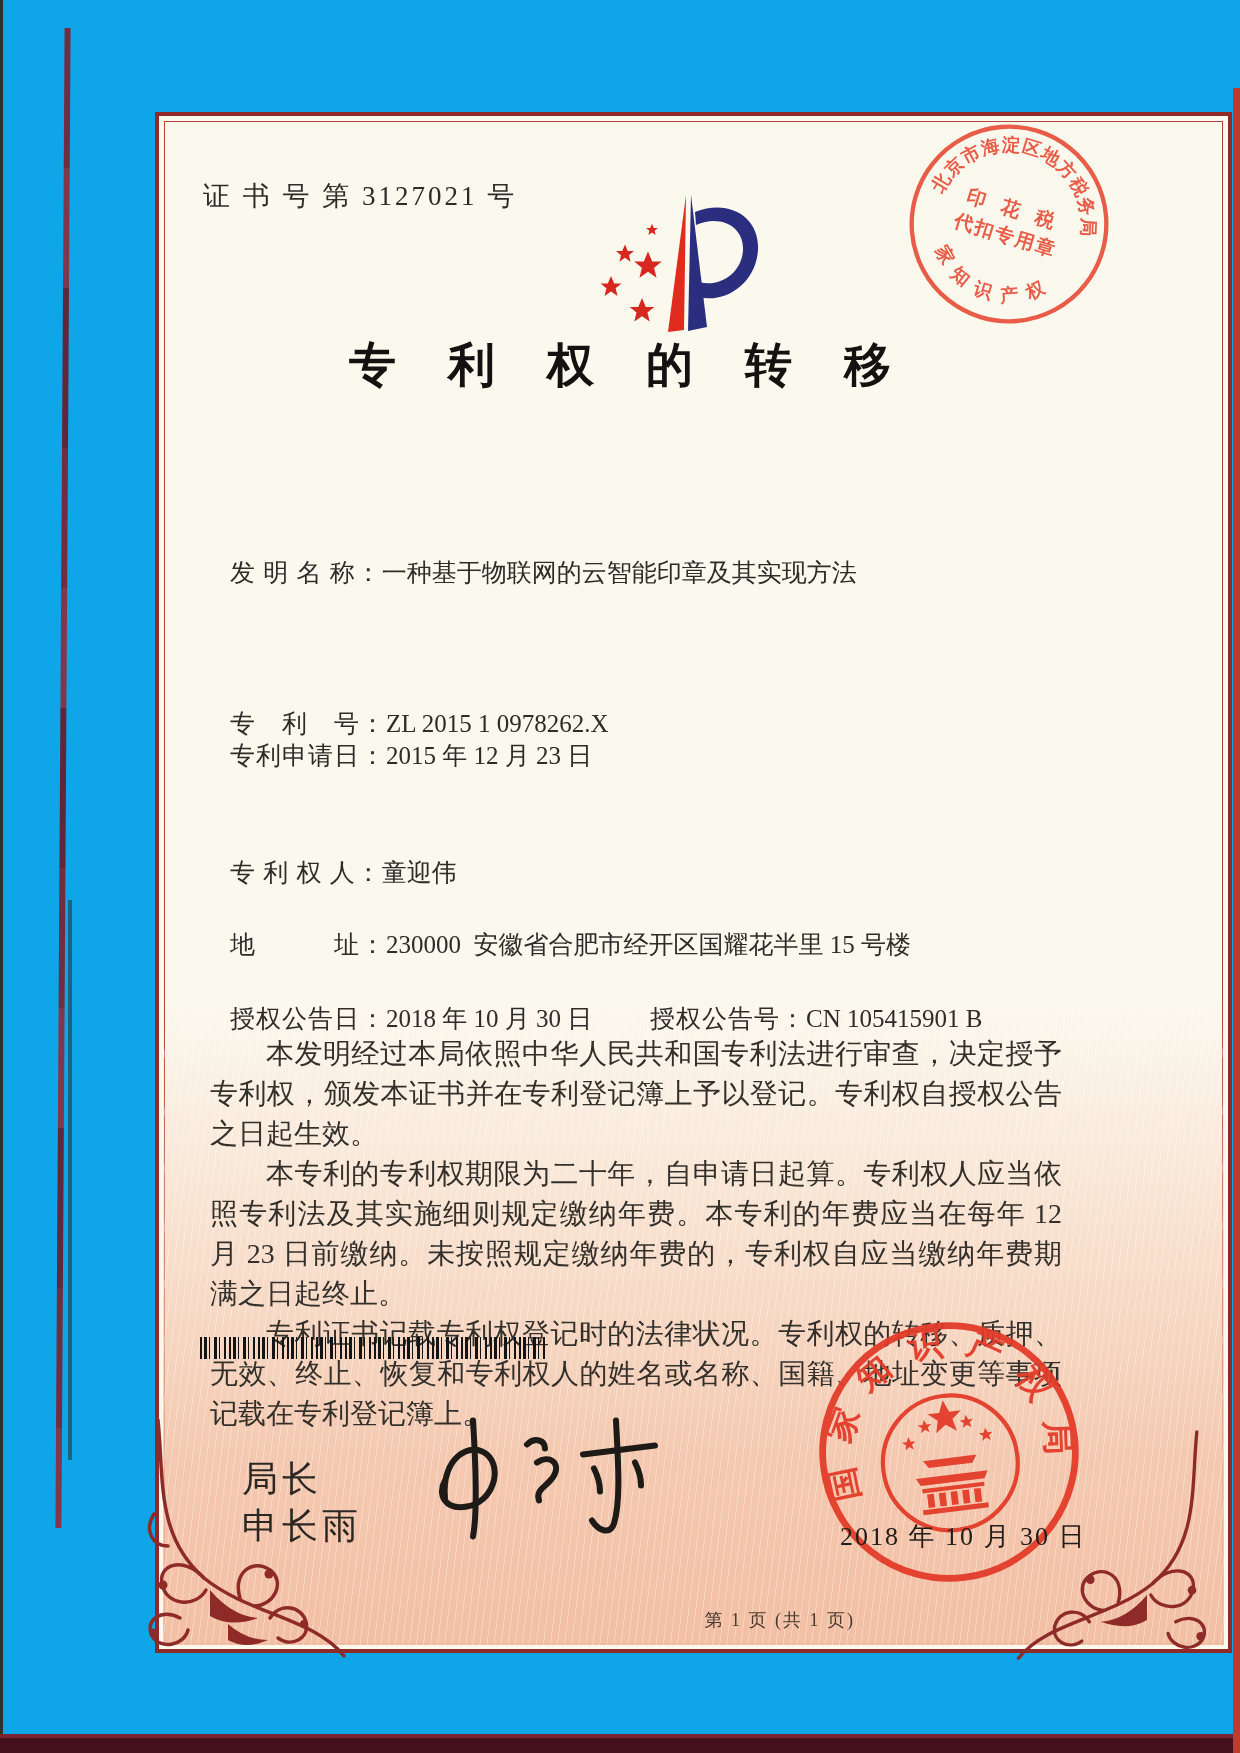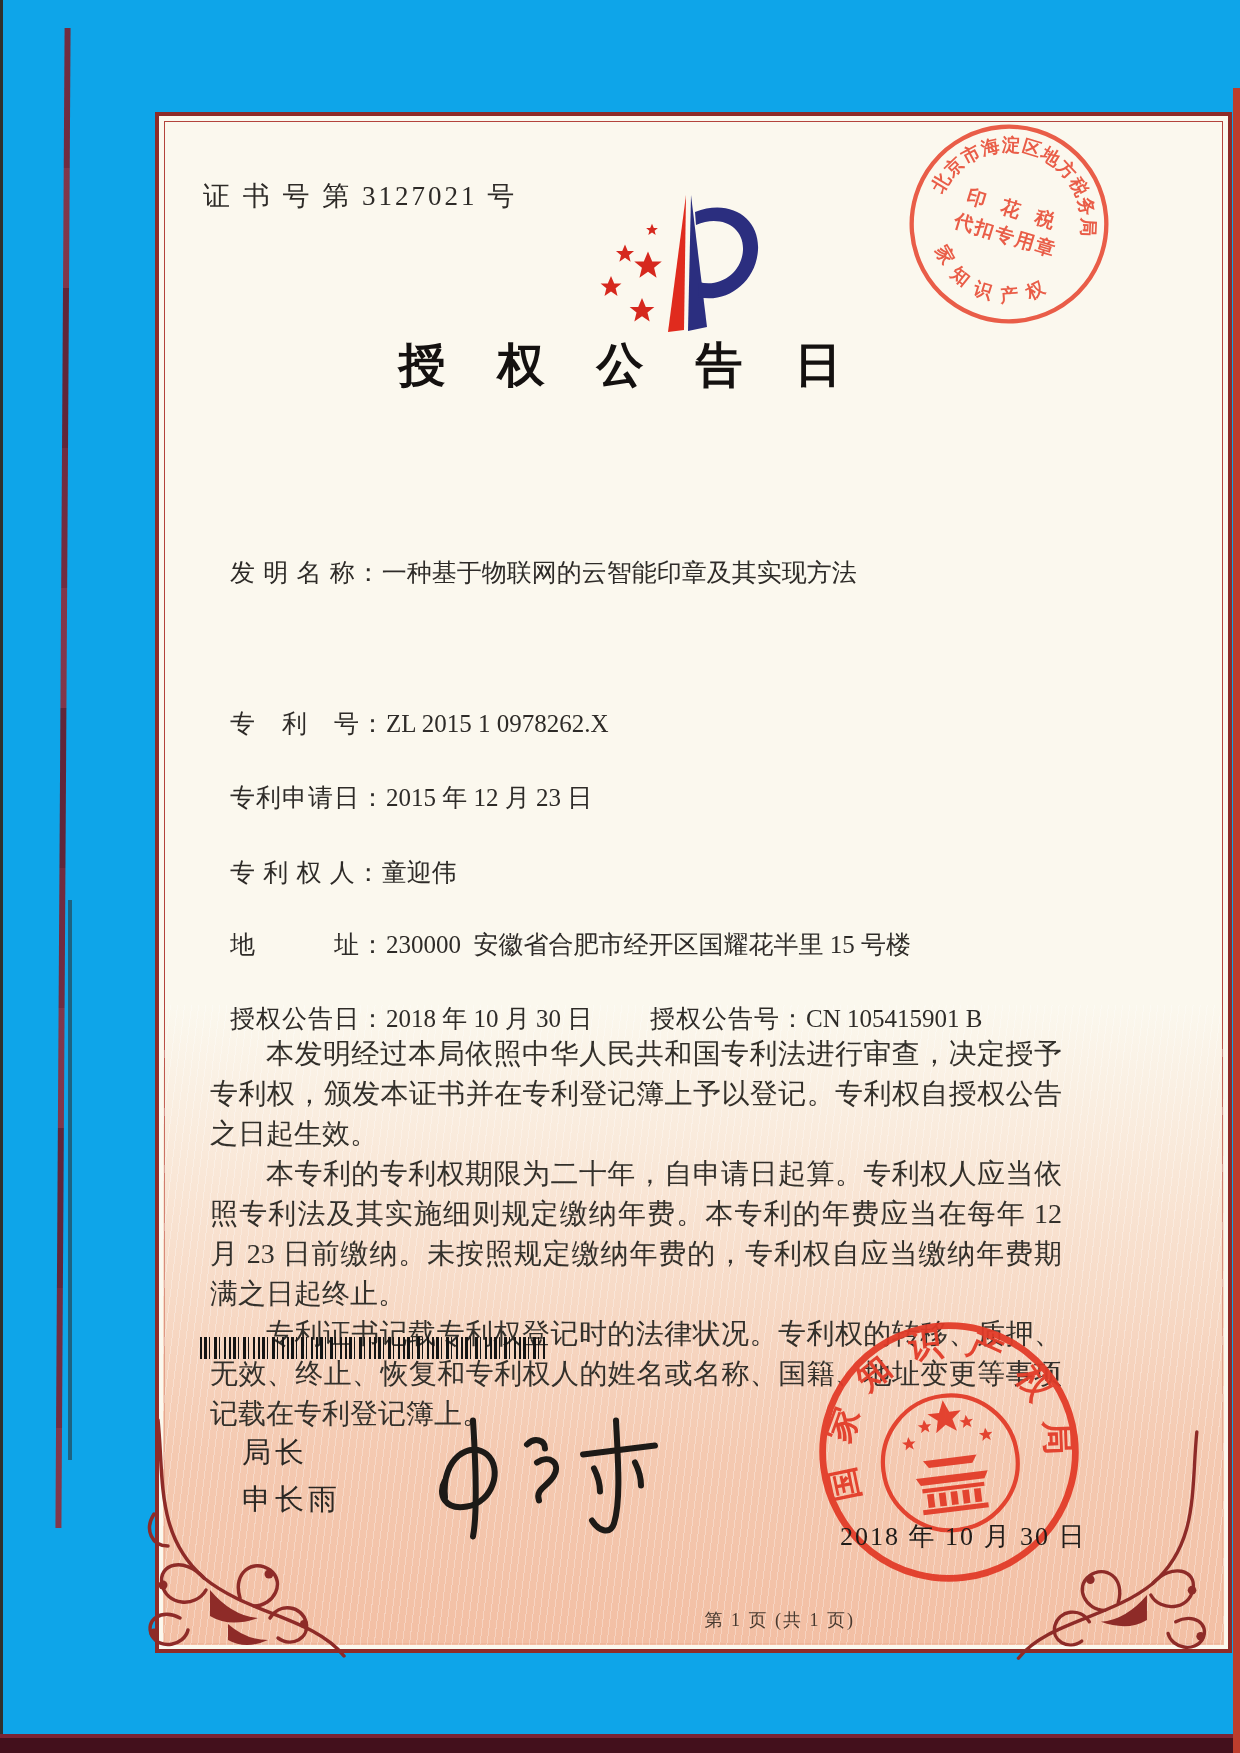--- a/index.html
+++ b/index.html
@@ -40,21 +40,21 @@
 
   .barcode{position:absolute;left:200px;top:1337px;width:345px;height:22px;z-index:6;
          background:repeating-linear-gradient(90deg,
            #141414 0 2px,rgba(0,0,0,0) 2px 4px,
            #141414 4px 7px,rgba(0,0,0,0) 7px 9px,
            #141414 9px 10px,rgba(0,0,0,0) 10px 14px,
            #141414 14px 17px,rgba(0,0,0,0) 17px 19px,
            #141414 19px 20px,rgba(0,0,0,0) 20px 24px,
            #141414 24px 26px,rgba(0,0,0,0) 26px 29px);}
 
-  .commissioner{position:absolute;left:242px;font-size:29px;color:#2b2824;letter-spacing:4px;z-index:6;}
+  .commissioner{position:absolute;left:242px;font-size:36px;color:#2b2824;letter-spacing:4px;z-index:6;margin-top:22px;}
   .sig{position:absolute;left:415px;top:1395px;z-index:7;}
   .seal{position:absolute;left:810px;top:1313px;z-index:6;transform:rotate(-7deg);opacity:.94;}
   .seal-date{position:absolute;left:840px;top:1519px;font-size:26px;letter-spacing:2px;color:#1f1c19;z-index:8;white-space:pre;}
   .footer{position:absolute;left:455px;top:1608px;width:400px;text-align:right;font-size:18px;
           letter-spacing:2px;color:#47392f;z-index:6;}
 
   .logo{position:absolute;left:598px;top:190px;z-index:5;}
   .tax-stamp{position:absolute;left:903px;top:118px;z-index:5;transform:rotate(17deg);opacity:.92;}
 </style>
 </head>
@@ -127,29 +127,29 @@
     <text font-size="19" fill="#e8503a" font-weight="bold" letter-spacing="1">
       <textPath href="#ts-top" startOffset="50%" text-anchor="middle">北京市海淀区地方税务局</textPath>
     </text>
     <text x="110" y="101" font-size="20" fill="#e8503a" font-weight="bold" text-anchor="middle" letter-spacing="6">印 花 税</text>
     <text x="110" y="129" font-size="20" fill="#e8503a" font-weight="bold" text-anchor="middle" letter-spacing="2">代扣专用章</text>
     <text font-size="19" fill="#e8503a" font-weight="bold" letter-spacing="11">
       <textPath href="#ts-bot" startOffset="50%" text-anchor="middle">国家知识产权局</textPath>
     </text>
   </svg>
 
-  <div class="title">授权公告日</div>
+  <div class="title">专利权的转移</div>
 
   <div class="field-row" style="top:528px;">
     <span class="field-label">发 明 名 称：</span><span class="field-value">一种基于物联网的云智能印章及其实现方法</span>
   </div>
   <div class="field-row" style="top:679px;">
     <span class="field-label">专　利　号：</span><span class="field-value">ZL 2015 1 0978262.X</span>
   </div>
-  <div class="field-row" style="top:753px;">
+  <div class="field-row" style="top:711px;">
     <span class="field-label">专利申请日：</span><span class="field-value">2015 年 12 月 23 日</span>
   </div>
   <div class="field-row" style="top:828px;">
     <span class="field-label">专 利 权 人：</span><span class="field-value">童迎伟</span>
   </div>
   <div class="field-row" style="top:900px;">
     <span class="field-label">地　　　址：</span><span class="field-value">230000  安徽省合肥市经开区国耀花半里 15 号楼</span>
   </div>
   <div class="field-row" style="top:974px;">
     <span class="field-label">授权公告日：</span><span class="field-value">2018 年 10 月 30 日</span>

